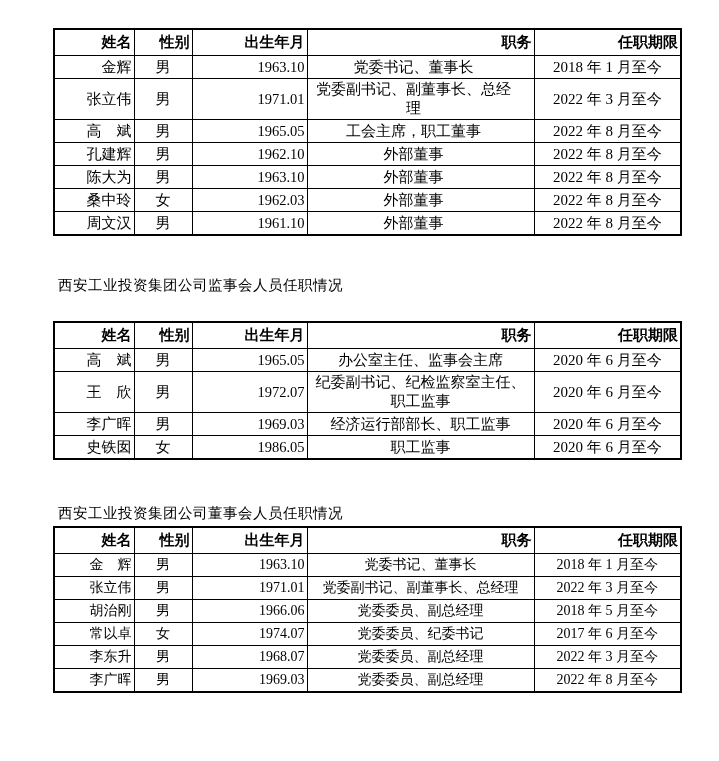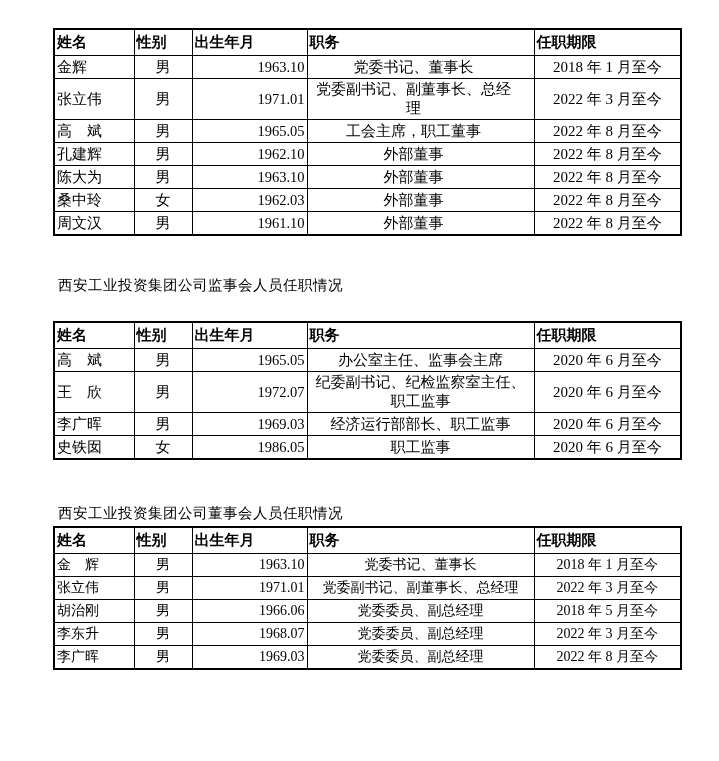--- a/index.html
+++ b/index.html
@@ -38,37 +38,37 @@
   table.grid th,
   table.grid td {
     border: 1px solid #000;
     overflow: hidden;
     word-break: normal;
     line-break: strict;
   }
   table.grid th {
     font-size: 15px;
     font-weight: bold;
-    text-align: left;
+    text-align: right;
     height: 23px;
     padding: 1px 2px;
   }
   table.grid td {
     height: 20px;
     padding: 1px 2px;
     vertical-align: middle;
   }
   
   col.c0 { width: 80px; }
   col.c1 { width: 58px; }
   col.c2 { width: 115px; }
   col.c3 { width: 227px; }
   col.c4 { width: 147px; }
 
-  td.c0 { text-align: left; padding-left: 10px; }
+  td.c0 { text-align: right; padding-left: 10px; }
   td.c1 { text-align: center; }
   td.c2 { text-align: right; font-family: "Liberation Serif", "DejaVu Serif", serif; }
   td.c3 { text-align: center; padding-left: 12px; padding-right: 12px; }
   td.c4 { text-align: center; }
 
   
   .sec-0 td, .sec-1 td { font-size: 15px; }
   .sec-2 td { font-size: 14px; }
   .sec-0 td.c2, .sec-1 td.c2 { font-size: 14.5px; }
   .sec-2 td.c2 { font-size: 14px; }
@@ -238,20 +238,27 @@
             <td class="c4">2022 年 3 月至今</td>
           </tr>
           <tr>
             <td class="c0">胡治刚</td>
             <td class="c1">男</td>
             <td class="c2">1966.06</td>
             <td class="c3">党委委员、副总经理</td>
             <td class="c4">2018 年 5 月至今</td>
           </tr>
           <tr>
+            <td class="c0">常以卓</td>
+            <td class="c1">女</td>
+            <td class="c2">1974.07</td>
+            <td class="c3">党委委员、纪委书记</td>
+            <td class="c4">2017 年 6 月至今</td>
+          </tr>
+          <tr>
             <td class="c0">李东升</td>
             <td class="c1">男</td>
             <td class="c2">1968.07</td>
             <td class="c3">党委委员、副总经理</td>
             <td class="c4">2022 年 3 月至今</td>
           </tr>
           <tr>
             <td class="c0">李广晖</td>
             <td class="c1">男</td>
             <td class="c2">1969.03</td>

